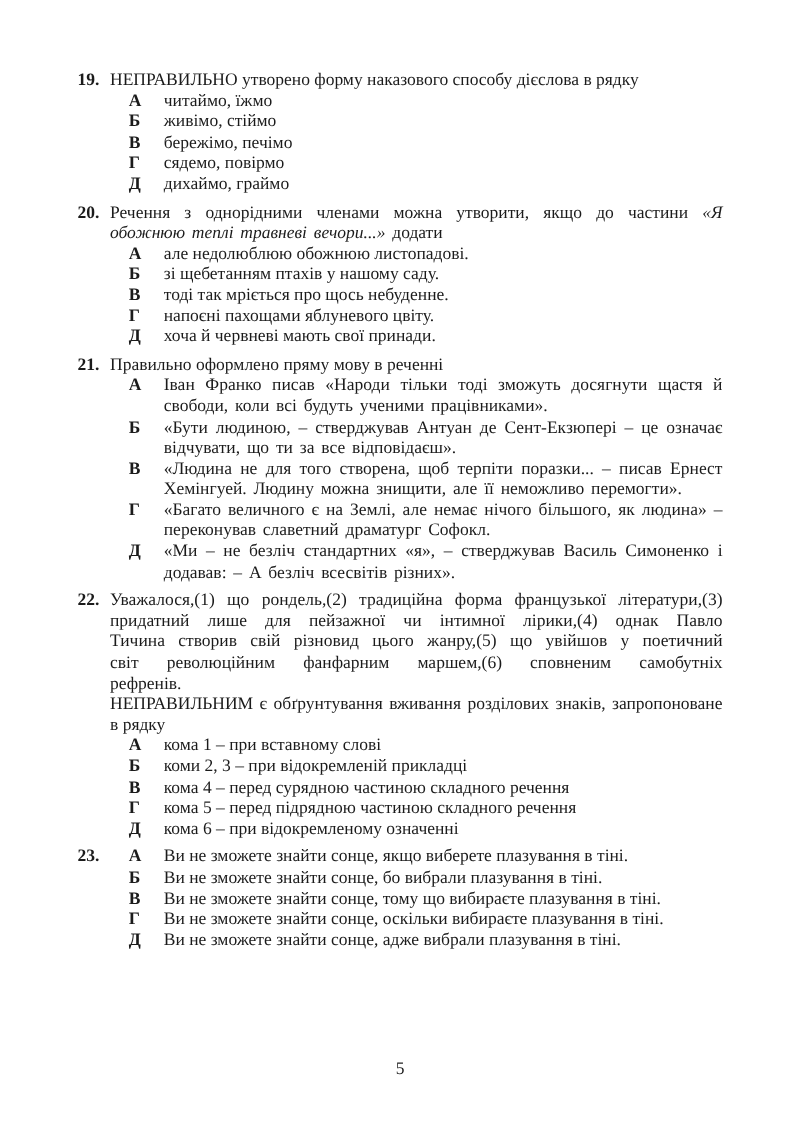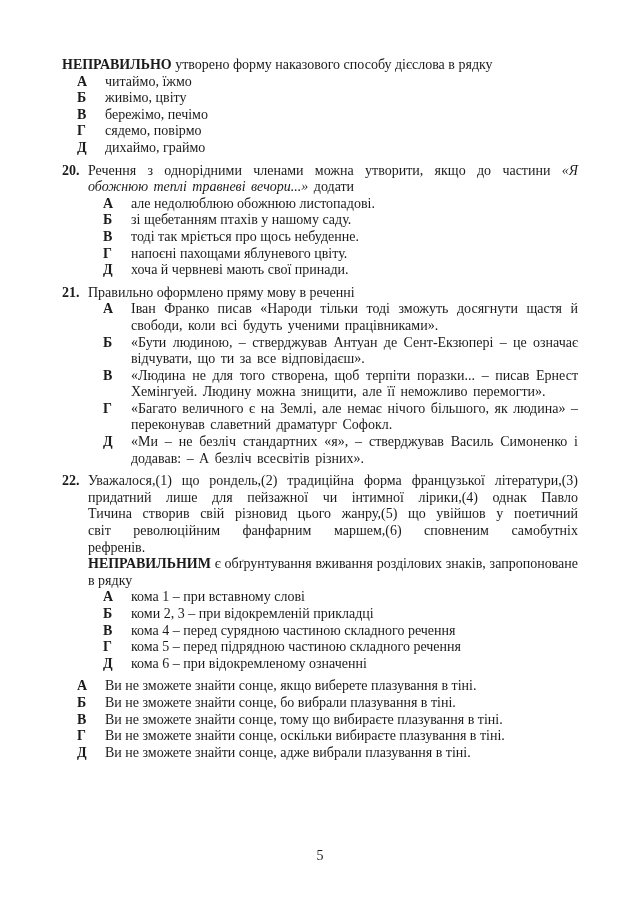--- a/index.html
+++ b/index.html
@@ -57,46 +57,47 @@
     font-weight: bold;
   }
   .otext {
     flex: 1;
     min-width: 0;
     text-align: justify;
   }
   .wide {
     word-spacing: 0.14em;
   }
-  b { font-weight: bold; }
+  b { font-weight: normal; }
   i { font-style: italic; }
   .footer {
     position: absolute;
     top: 848px;
     left: 0;
     width: 640px;
     text-align: center;
   }
 </style>
 </head>
 <body>
 
 <div class="page">
   <main class="content">
 
     <section class="q">
+      <div class="qnum">19.</div>
       <div class="qbody">
         <p class="stem"><b>НЕПРАВИЛЬНО</b><span> утворено форму наказового способу дієслова в рядку</span></p>
         <div class="opt">
           <span class="letter">А</span>
           <span class="otext">читаймо, їжмо</span>
         </div>
         <div class="opt">
           <span class="letter">Б</span>
-          <span class="otext">живімо, цвіту</span>
+          <span class="otext">живімо, стіймо</span>
         </div>
         <div class="opt">
           <span class="letter">В</span>
           <span class="otext">бережімо, печімо</span>
         </div>
         <div class="opt">
           <span class="letter">Г</span>
           <span class="otext">сядемо, повірмо</span>
         </div>
         <div class="opt">
@@ -182,20 +183,21 @@
           <span class="otext">кома 5 – перед підрядною частиною складного речення</span>
         </div>
         <div class="opt">
           <span class="letter">Д</span>
           <span class="otext">кома 6 – при відокремленому означенні</span>
         </div>
       </div>
     </section>
 
     <section class="q">
+      <div class="qnum">23.</div>
       <div class="qbody">
         <div class="opt">
           <span class="letter">А</span>
           <span class="otext">Ви не зможете знайти сонце, якщо виберете плазування в тіні.</span>
         </div>
         <div class="opt">
           <span class="letter">Б</span>
           <span class="otext">Ви не зможете знайти сонце, бо вибрали плазування в тіні.</span>
         </div>
         <div class="opt">

